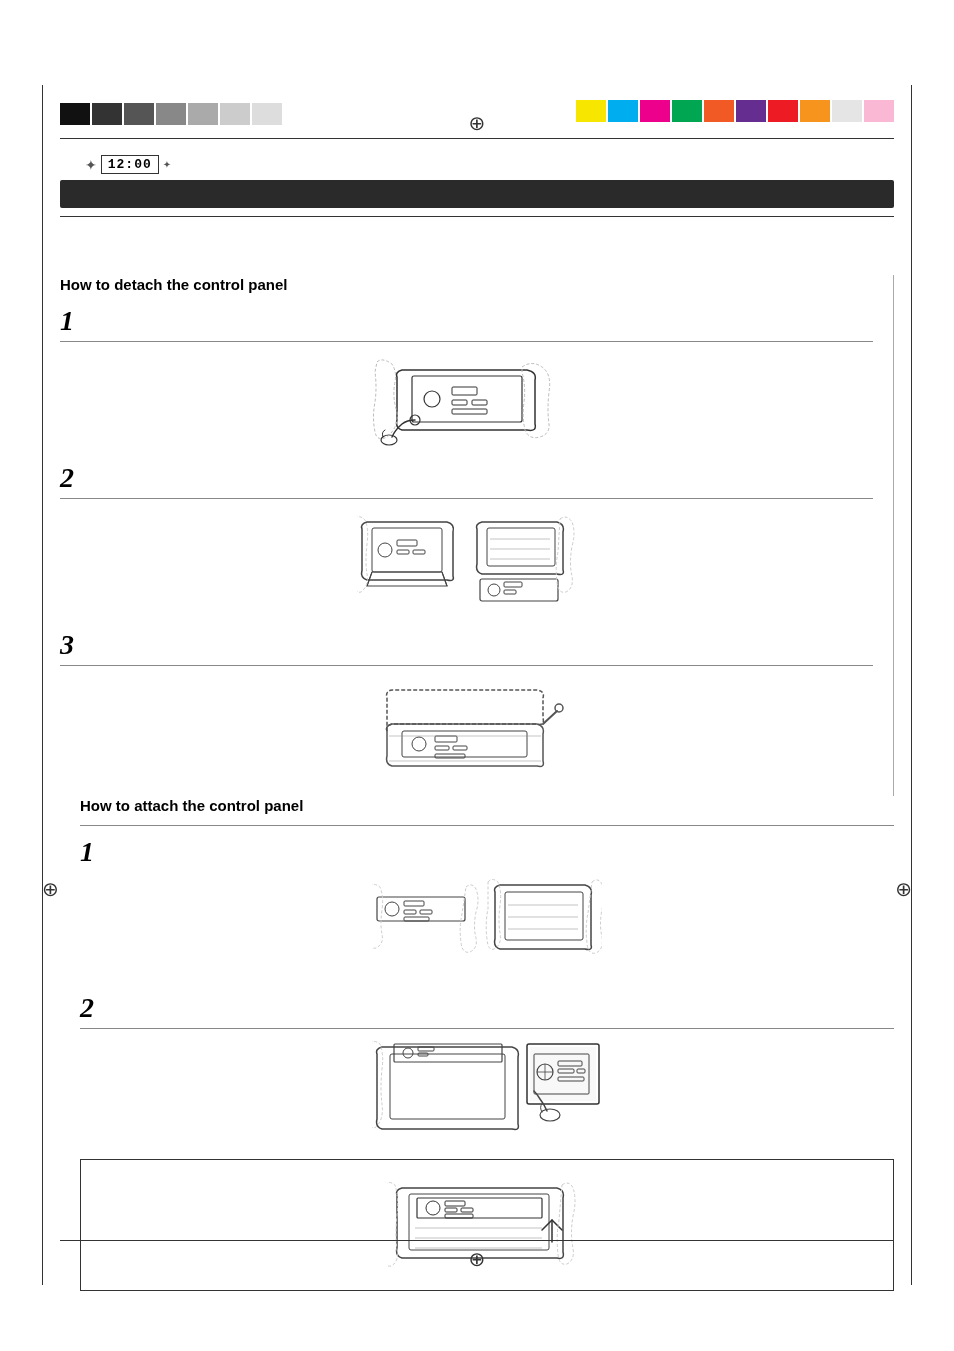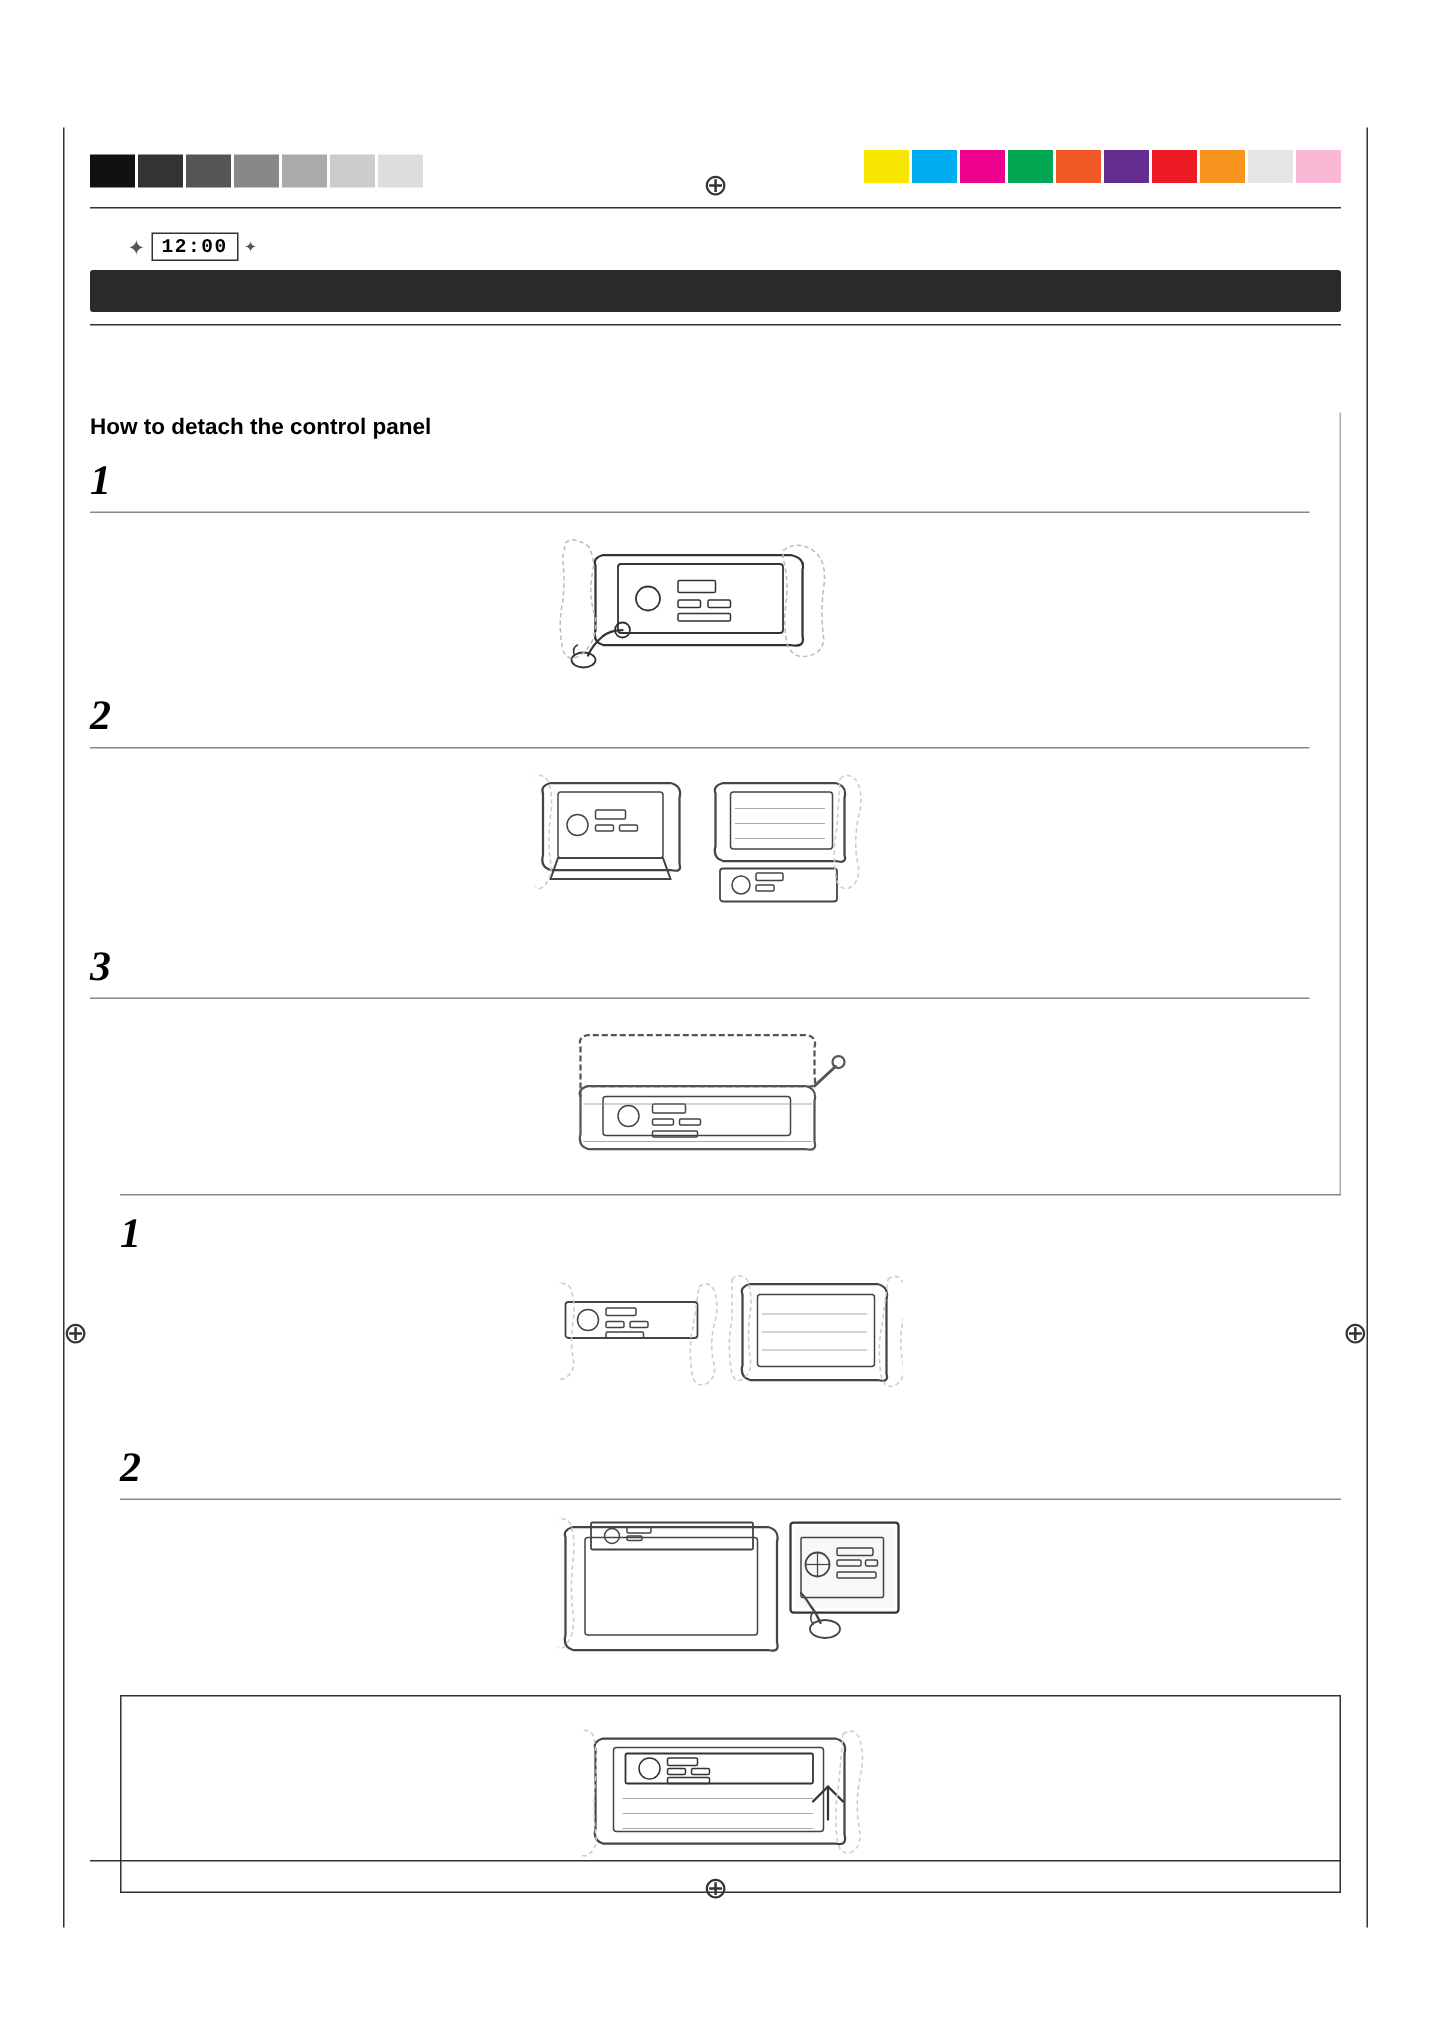--- a/index.html
+++ b/index.html
@@ -386,20 +386,21 @@
         <rect x="86" y="70" width="14" height="4" rx="1" fill="none" stroke="#444" stroke-width="1"></rect>
         <rect x="68" y="78" width="30" height="4" rx="1" fill="none" stroke="#444" stroke-width="1"></rect>
 
         <line x1="22" y1="60" x2="174" y2="60" stroke="#888" stroke-width="0.5"></line>
         <line x1="22" y1="85" x2="174" y2="85" stroke="#888" stroke-width="0.5"></line>
       </svg>
     </div>
   </div>
 
   <div class="right-col">
+    <div class="section-title">How to attach the control panel</div>
 
     <div class="step-divider"></div>
 
     <div class="step-heading">1</div>
     <div class="illustration">
 
       <svg width="230" height="110" viewBox="0 0 230 110">
 
         <g transform="translate(0,10)">
           <rect x="5" y="15" width="88" height="24" rx="2" fill="none" stroke="#444" stroke-width="1.2"></rect>

